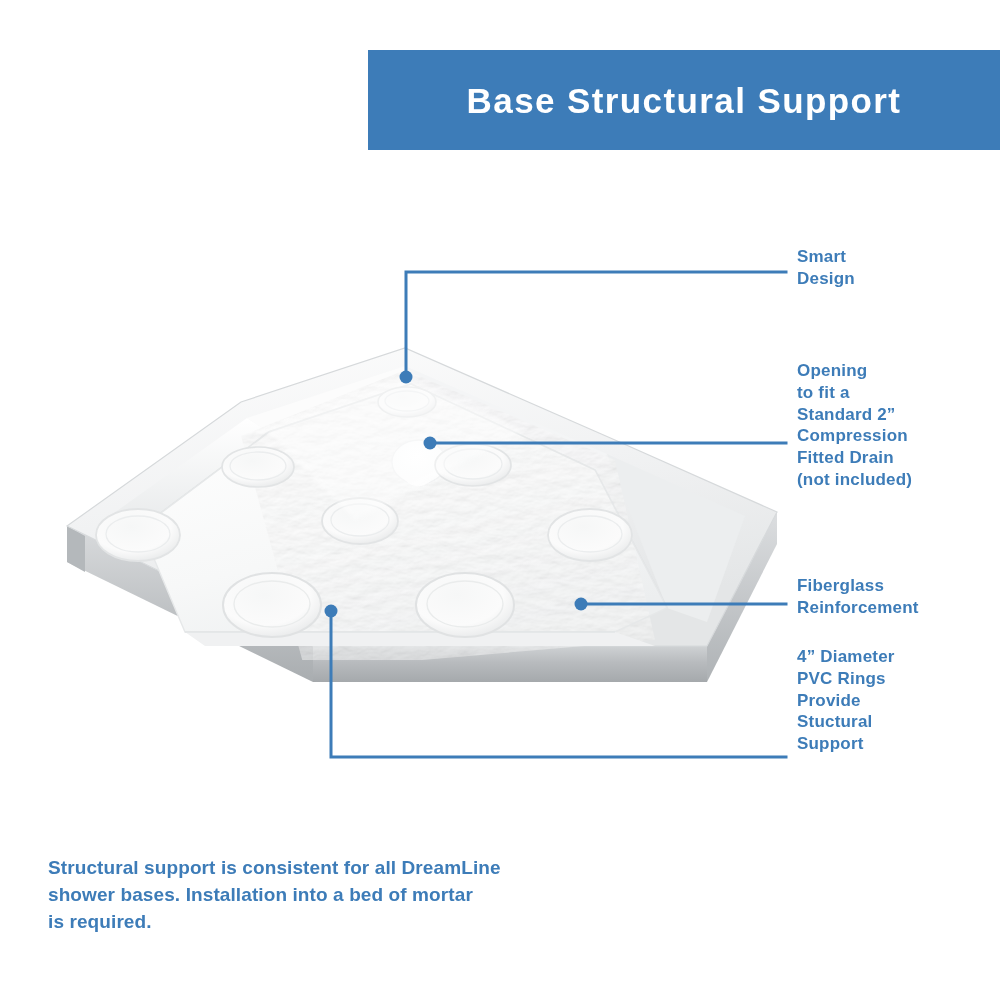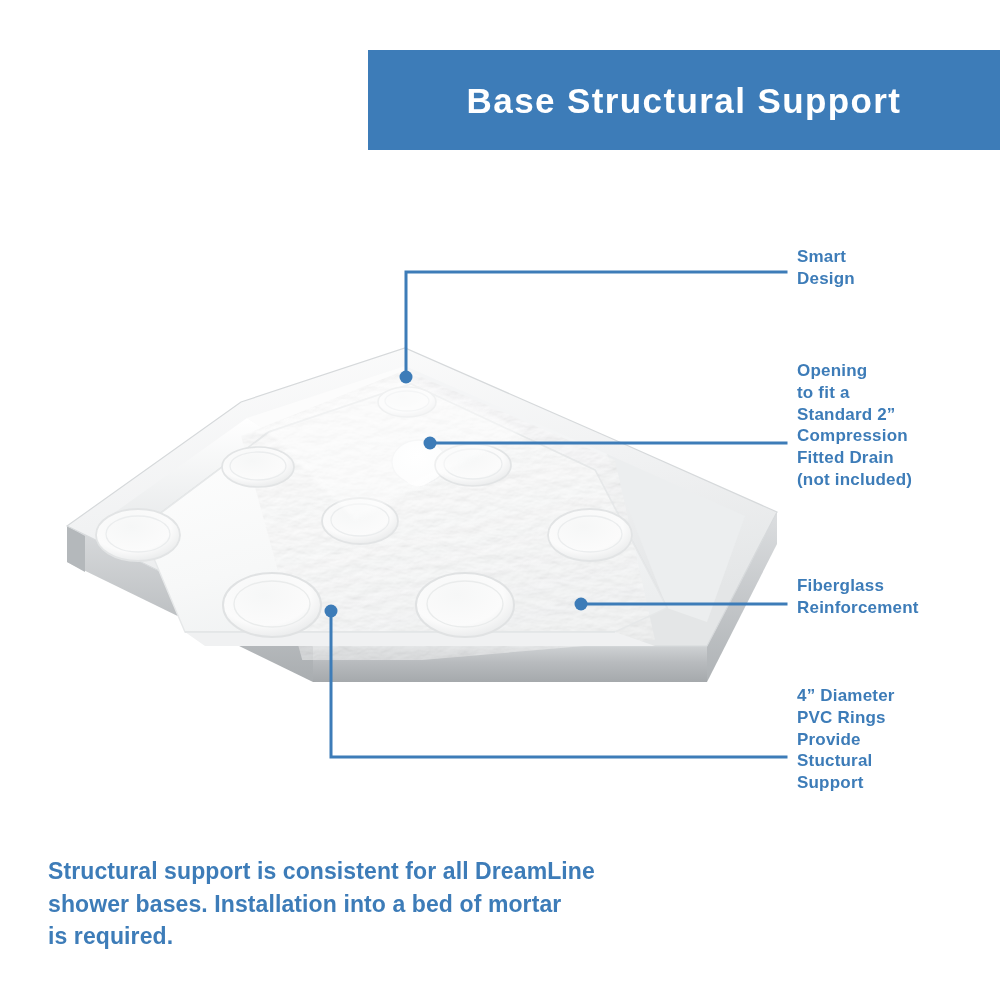--- a/index.html
+++ b/index.html
@@ -64,30 +64,30 @@
     font-size: 17px;
     font-weight: bold;
     line-height: 1.28;
     letter-spacing: 0.2px;
     font-family: "Liberation Sans", sans-serif;
     white-space: pre-line;
   }
   #callout-smart-design   { left: 797px; top: 246px; width: 200px; }
   #callout-drain-opening  { left: 797px; top: 360px; width: 205px; }
   #callout-fiberglass     { left: 797px; top: 575px; width: 205px; }
-  #callout-pvc-rings      { left: 797px; top: 685px; width: 200px; }
+  #callout-pvc-rings      { left: 797px; top: 646px; width: 200px; }
 
   
   #footer-note {
     position: absolute;
     left: 48px;
     top: 855px;
     width: 640px;
     color: #3d7cb8;
-    font-size: 23px;
+    font-size: 19px;
     font-weight: bold;
     line-height: 1.42;
     letter-spacing: 0.1px;
     font-family: "Liberation Sans", sans-serif;
     white-space: pre-line;
   }
 </style>
 </head>
 <body>
 

